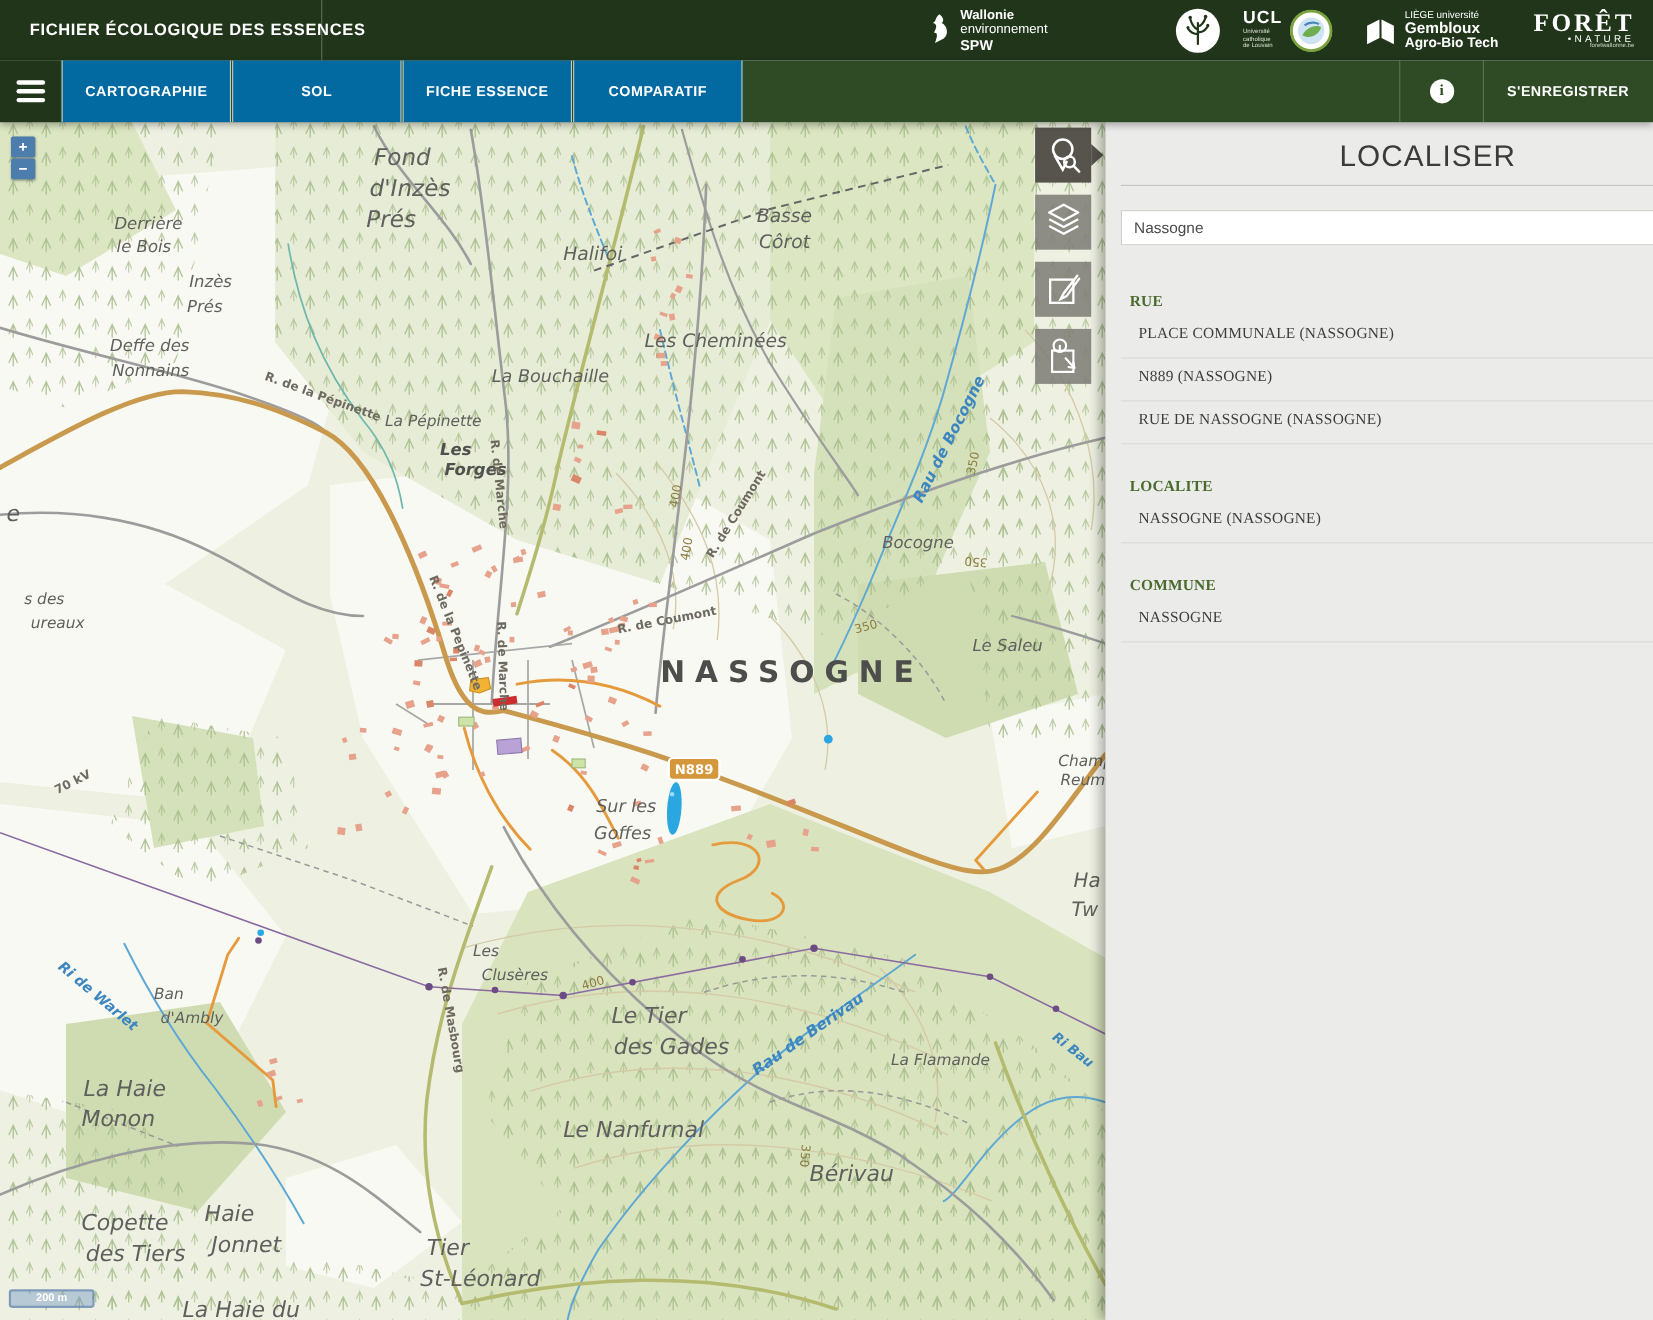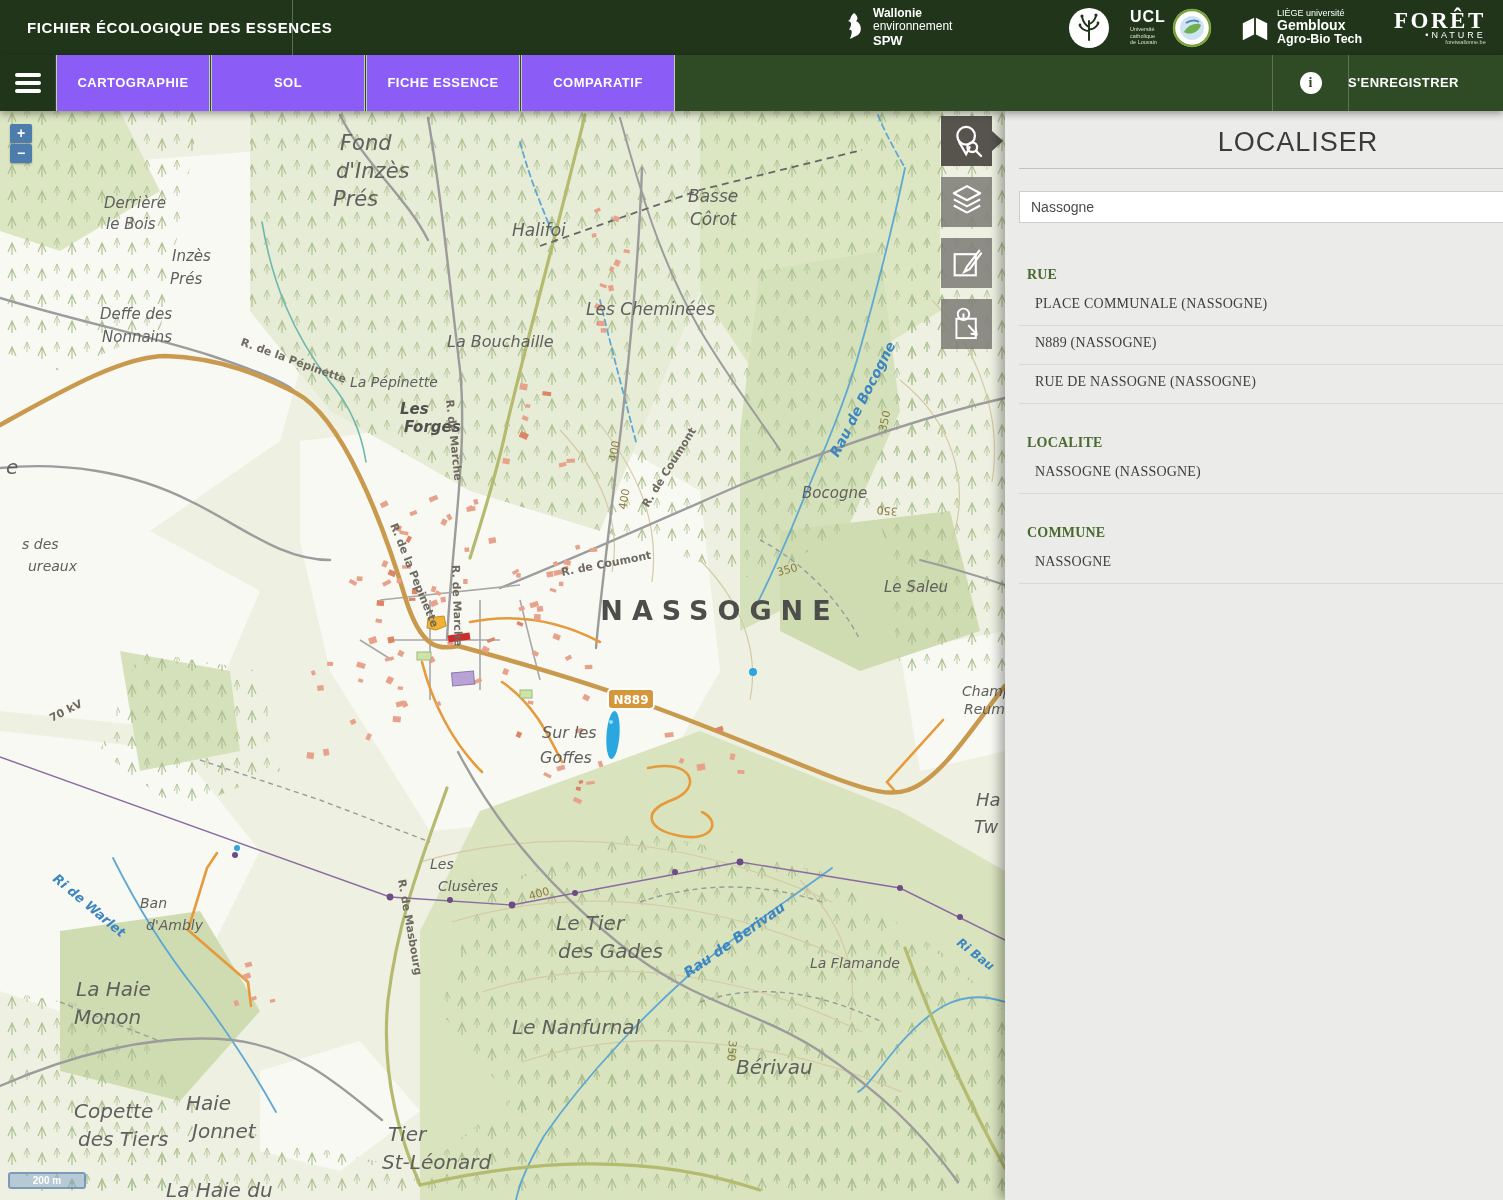--- a/index.html
+++ b/index.html
@@ -21,24 +21,24 @@
   .gx-l3{font-size:12.5px;font-weight:bold;}
   .foret-l1{font-size:23px;font-weight:bold;letter-spacing:2.5px;font-family:"Liberation Serif",serif;}
   .foret-l2{font-size:9px;letter-spacing:3px;text-align:right;margin-top:-2px;}
   .foret-l3{font-size:5.5px;color:#cfd8c8;text-align:right;}
 
   
   .navbar{position:absolute;left:0;top:55px;width:1503px;height:56px;background:#2e4b25;box-shadow:0 3px 7px rgba(0,0,0,.35);z-index:30;}
   .burger{position:absolute;left:0;top:0;width:55px;height:56px;background:#20351a;cursor:pointer;display:flex;flex-direction:column;justify-content:center;align-items:center;gap:4px;}
   .burger i{display:block;width:26px;height:4px;background:#fff;border-radius:2px;}
   .nav-tabs{position:absolute;left:56px;top:0;height:56px;display:flex;}
-  .nav-tab{width:152px;height:56px;line-height:56px;text-align:center;background:#8b5cf6;color:#fff;font-size:13px;font-weight:bold;letter-spacing:.5px;border-left:1px solid #c2cdb6;border-right:1px solid #c2cdb6;margin-right:1px;cursor:pointer;}
+  .nav-tab{width:152px;height:56px;line-height:56px;text-align:center;background:#0369a1;color:#fff;font-size:13px;font-weight:bold;letter-spacing:.5px;border-left:1px solid #c2cdb6;border-right:1px solid #c2cdb6;margin-right:1px;cursor:pointer;}
   .nav-info{position:absolute;left:1272px;top:0;width:75px;height:56px;display:flex;align-items:center;justify-content:center;border-left:1px solid rgba(255,255,255,.22);border-right:1px solid rgba(255,255,255,.22);cursor:pointer;}
   .info-circle{width:22px;height:22px;border-radius:50%;background:#fff;color:#2e4b25;font-weight:bold;font-size:14px;line-height:22px;text-align:center;font-family:"Liberation Serif",serif;}
-  .nav-register{position:absolute;left:1348px;top:0;width:155px;height:56px;line-height:56px;color:#fff;font-size:13px;font-weight:bold;letter-spacing:.4px;cursor:pointer;}
+  .nav-register{position:absolute;left:1348px;top:0;width:155px;height:56px;line-height:56px;text-align:center;color:#fff;font-size:13px;font-weight:bold;letter-spacing:.4px;cursor:pointer;}
 
   
   .map-wrap{position:absolute;left:0;top:111px;width:1005px;height:1089px;overflow:hidden;cursor:grab;background:#eef1e2;}
   .map-wrap svg{display:block;}
   .zoomctl{position:absolute;left:10px;top:13px;width:22px;}
   .zbtn{width:22px;height:19px;background:#4d7dad;color:#fff;font-size:14px;font-weight:bold;text-align:center;line-height:19px;margin-bottom:1px;border-radius:2px;cursor:pointer;box-shadow:0 1px 2px rgba(0,0,0,.3);}
   .scalebar{position:absolute;left:8px;bottom:11px;width:74px;height:13px;background:rgba(115,152,198,.45);border:2px solid rgba(80,115,165,.55);border-radius:3px;color:#fff;font-size:10px;font-weight:bold;text-align:center;line-height:13px;}
   .tools{position:absolute;right:13px;top:5px;width:51px;}
   .tool{position:relative;width:51px;height:50px;background:rgba(128,126,121,.88);margin-bottom:11px;cursor:pointer;display:flex;align-items:center;justify-content:center;}
   .tool.active{background:#57544e;}

